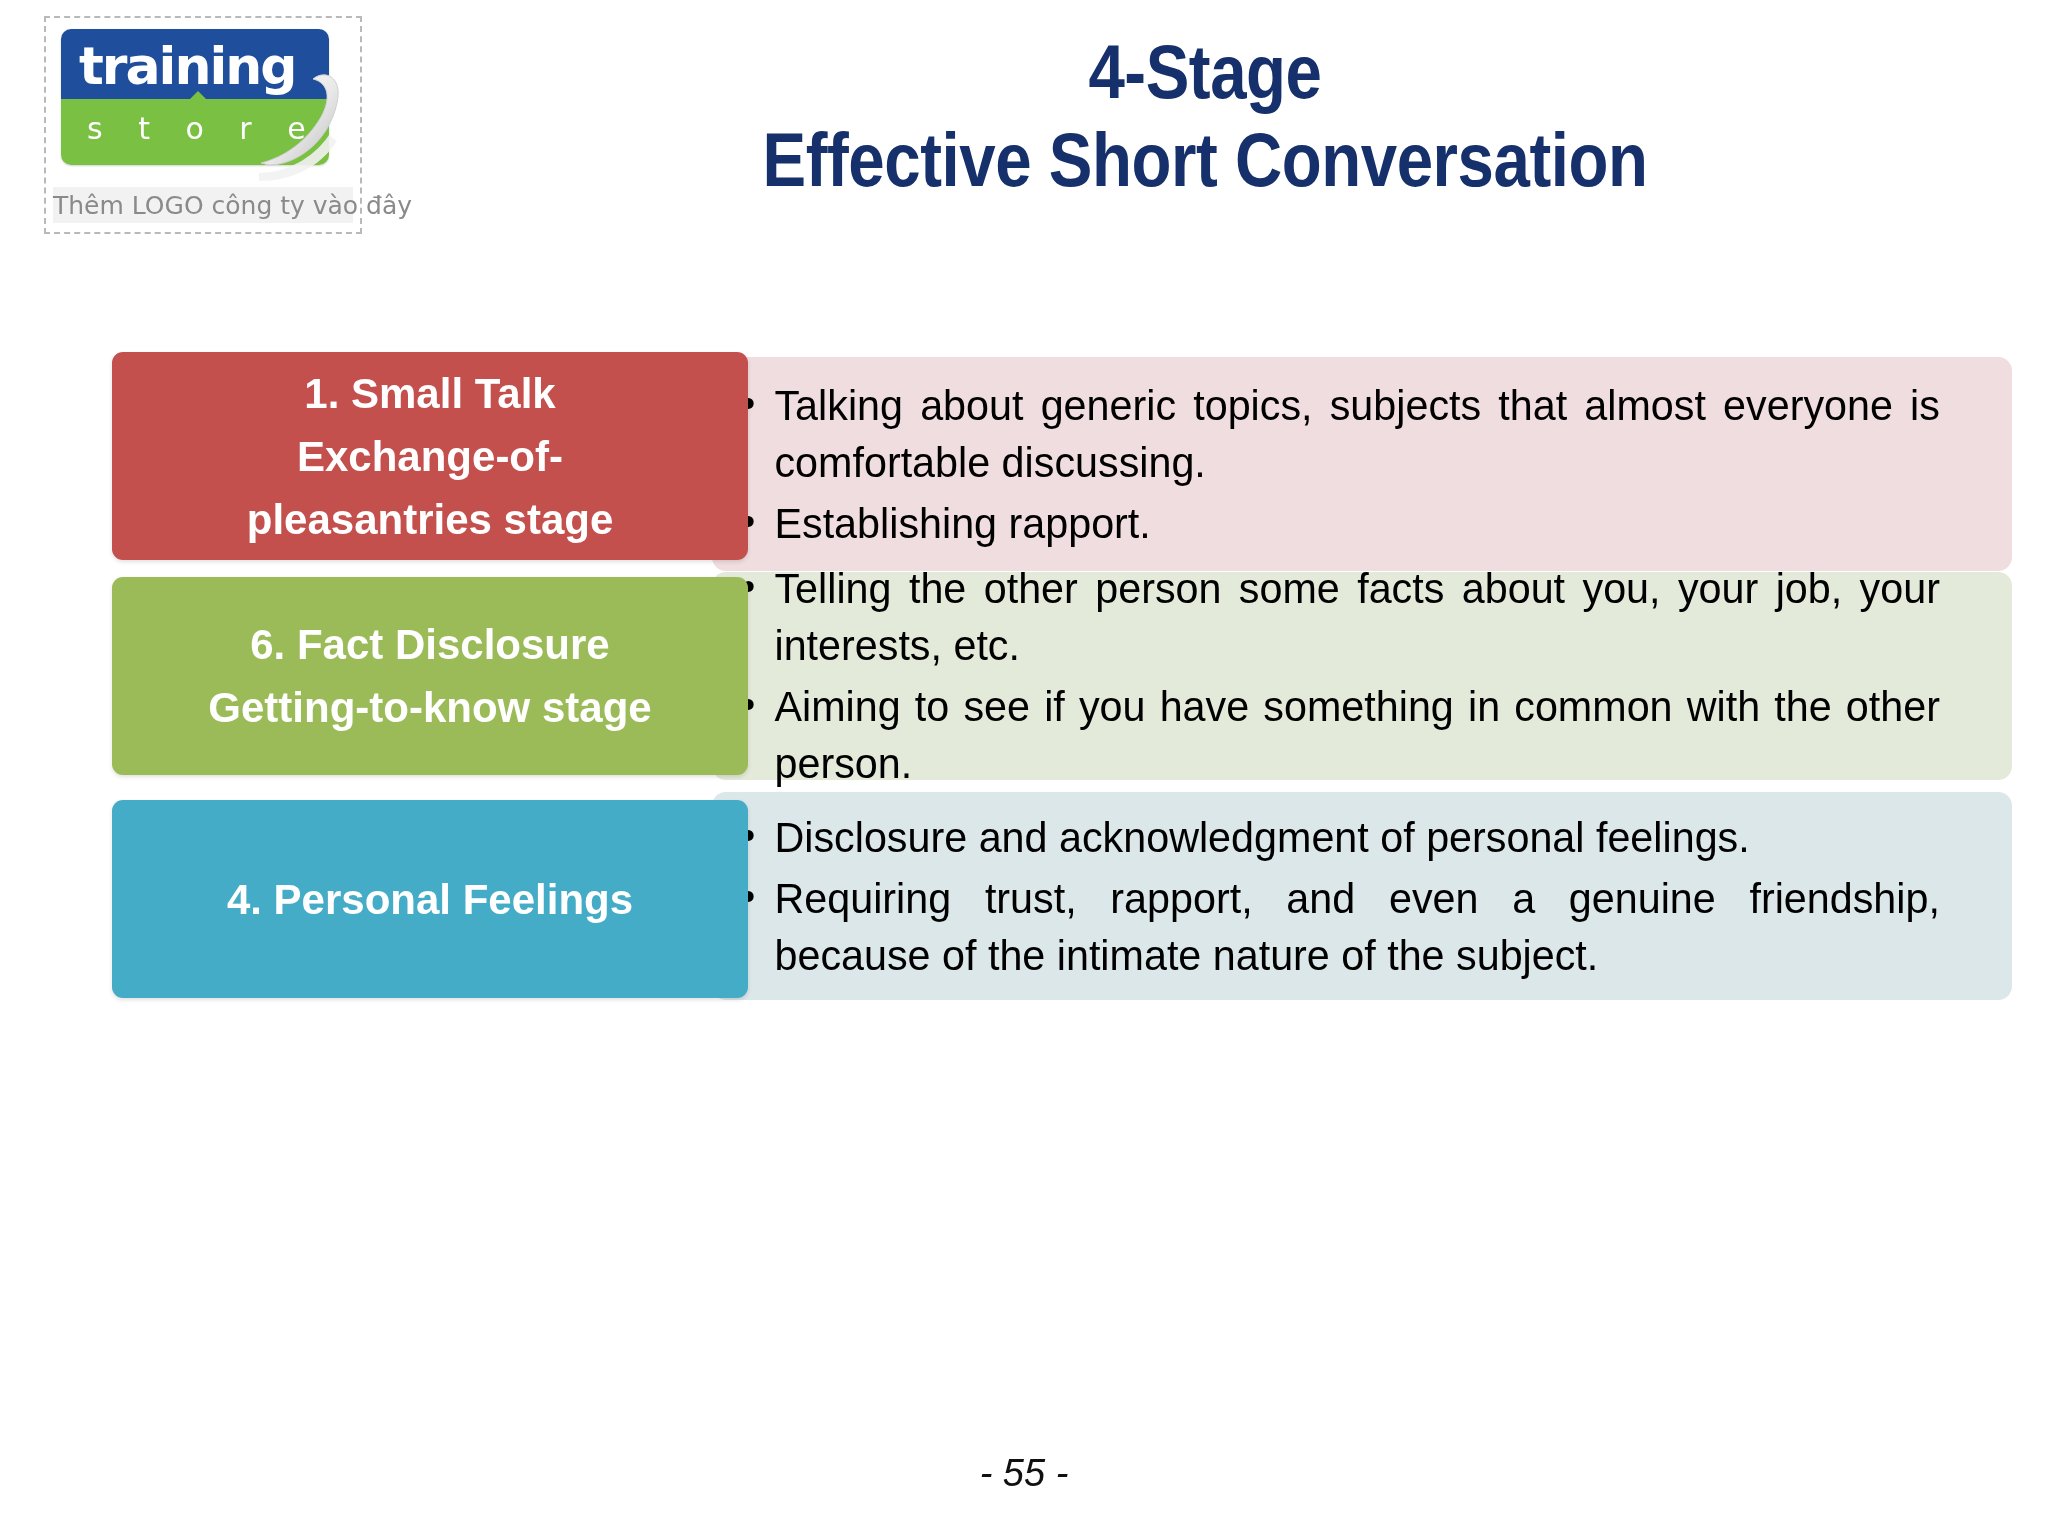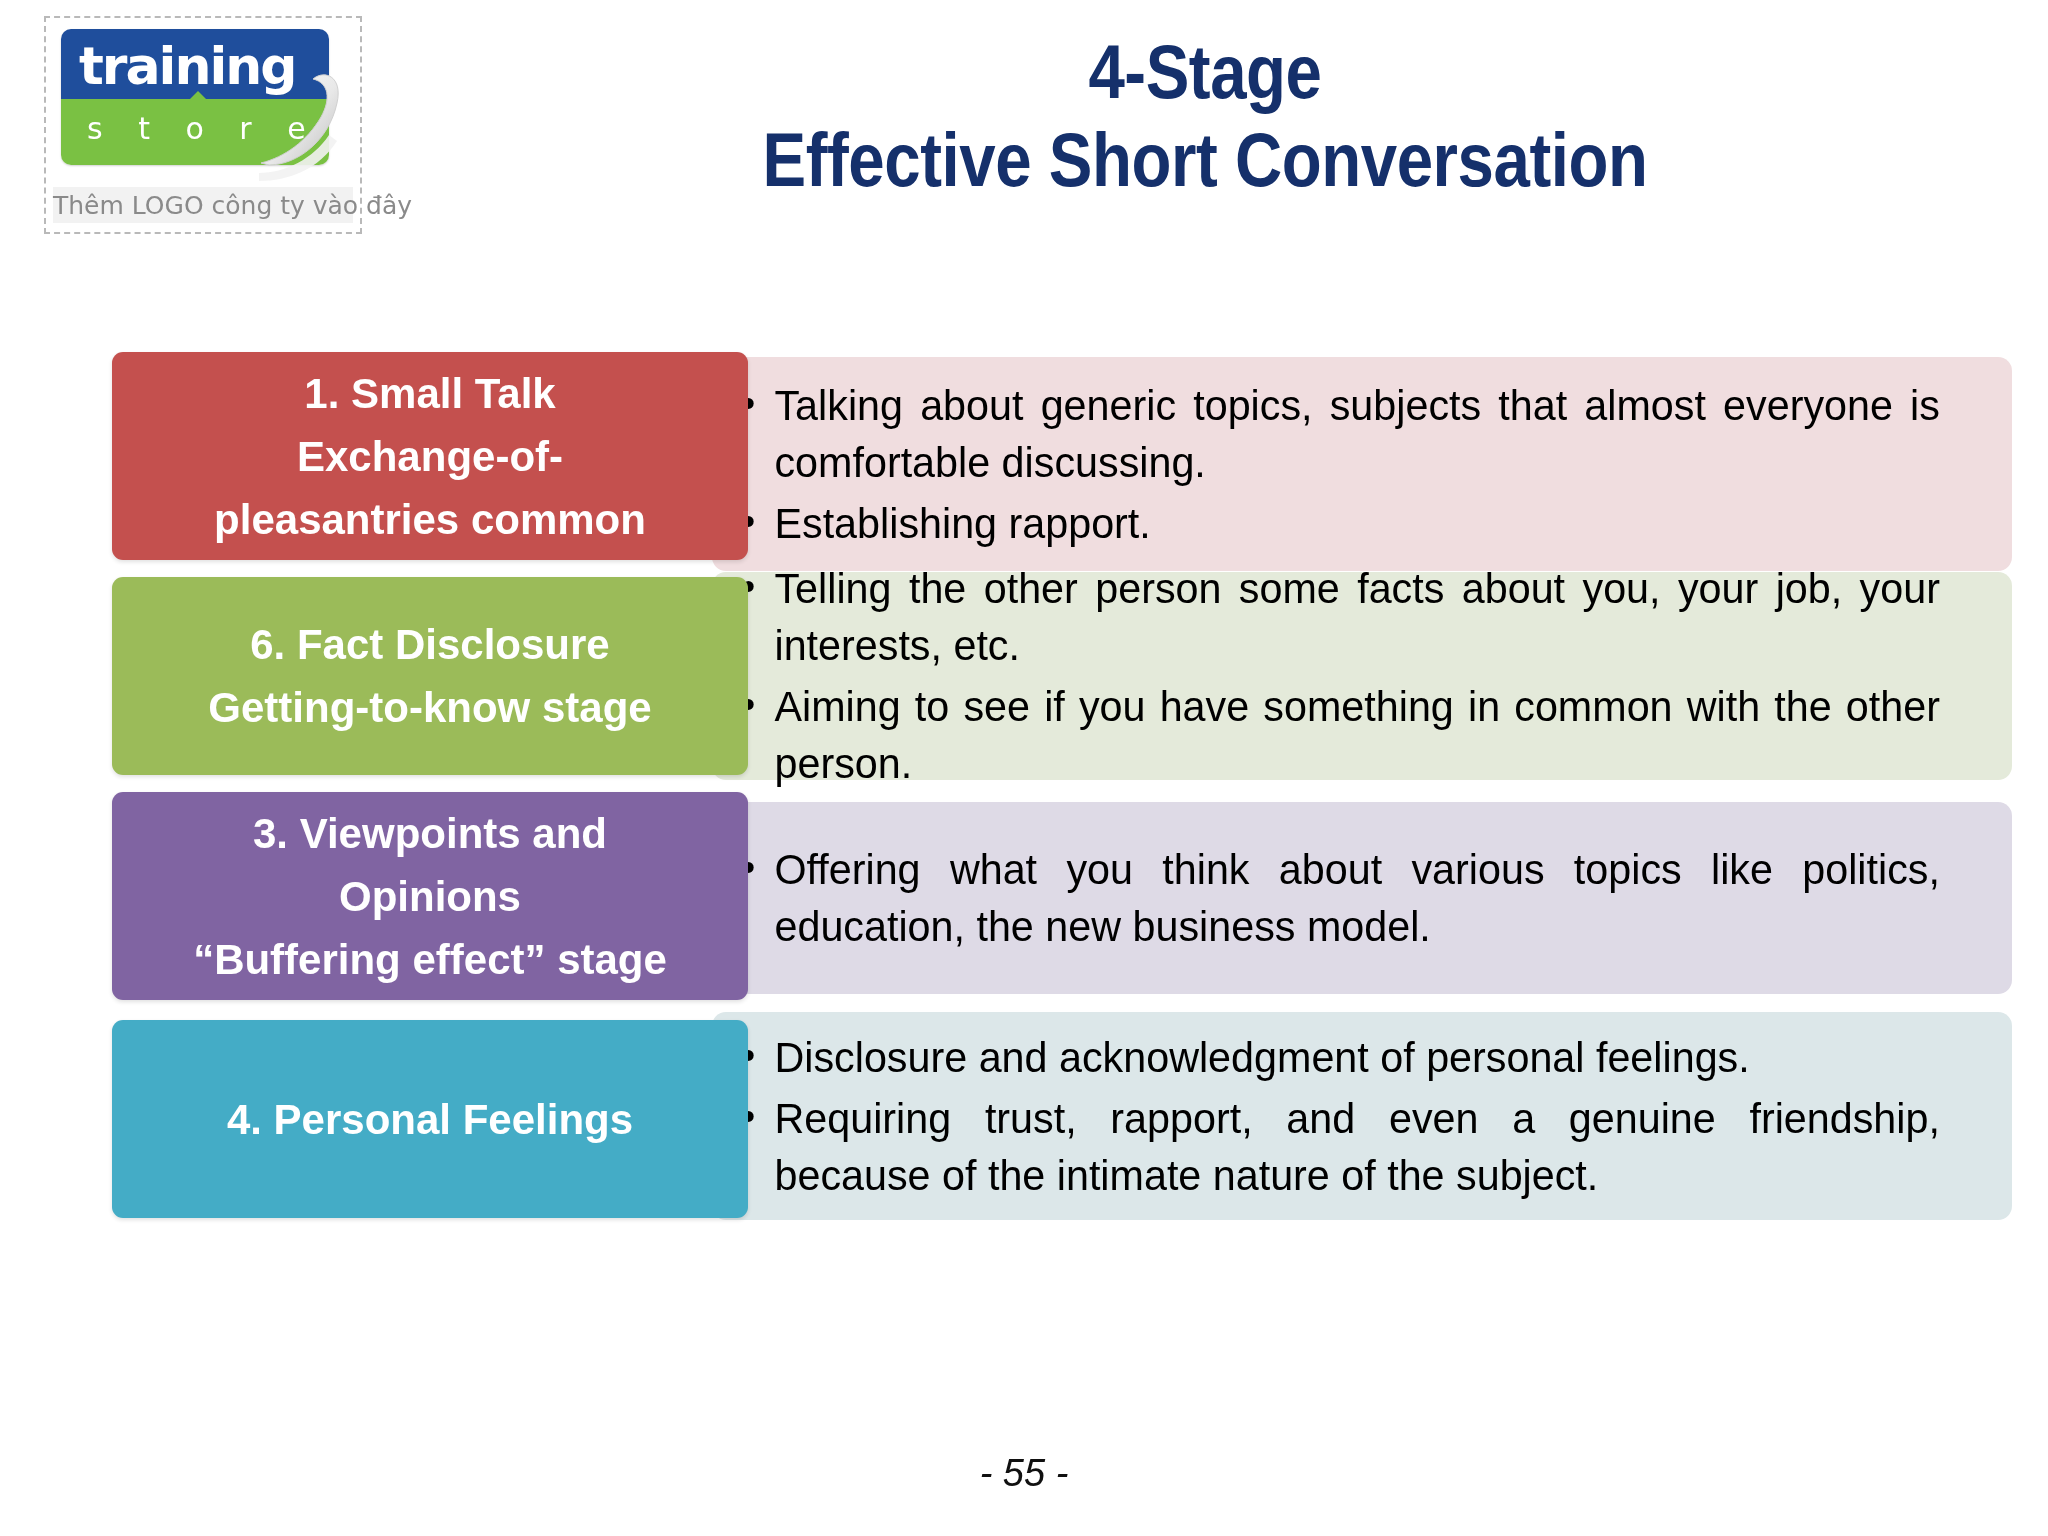--- a/index.html
+++ b/index.html
@@ -270,54 +270,40 @@
     <div class="panel" id="panel1" style="background: rgb(240, 221, 223);">
       <ul class="bullets">
         <li>Talking about   generic topics, subjects that almost everyone is comfortable discussing.</li>
         <li>Establishing rapport.</li>
       </ul>
     </div>
     <div class="badge" id="badge1" style="background: rgb(196, 80, 78);">
       <span>
         <span class="btxt">1. Small Talk</span>
         <span class="btxt">Exchange-of-</span>
-        <span class="btxt">pleasantries common</span>
+        <span class="btxt">pleasantries stage</span>
       </span>
     </div>
   </div>
 
   <div class="row" id="row2">
     <div class="panel" id="panel2" style="background: rgb(228, 234, 218);">
       <ul class="bullets">
         <li>Telling the other person some facts about you, your job, your interests, etc.</li>
         <li>Aiming to see if you have something in common with the other person.</li>
       </ul>
     </div>
     <div class="badge" id="badge2" style="background: rgb(155, 187, 89);">
       <span>
         <span class="btxt">6. Fact Disclosure</span>
         <span class="btxt">Getting-to-know stage</span>
       </span>
     </div>
   </div>
 
-  <div class="row" id="row3">
-    <div class="panel" id="panel3" style="background: rgb(222, 218, 230);">
-      <ul class="bullets">
-        <li>Offering what you think about various topics like politics, education, the new business model.</li>
-      </ul>
-    </div>
-    <div class="badge" id="badge3" style="background: rgb(128, 100, 162);">
-      <span>
-        <span class="btxt">3. Viewpoints and</span>
-        <span class="btxt">Opinions</span>
-        <span class="btxt">“Buffering effect” stage</span>
-      </span>
-    </div>
-  </div>
 
   <div class="row" id="row4">
     <div class="panel" id="panel4" style="background: rgb(220, 231, 233);">
       <ul class="bullets">
         <li>Disclosure and acknowledgment of personal feelings.</li>
         <li>Requiring trust, rapport, and even a genuine friendship, because of the intimate nature of the subject.</li>
       </ul>
     </div>
     <div class="badge" id="badge4" style="background: rgb(68, 172, 198);">
       <span>

